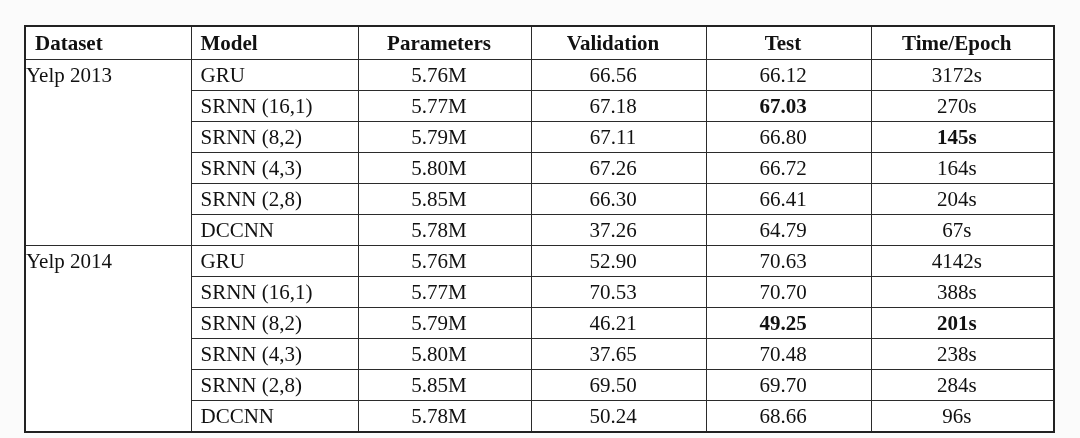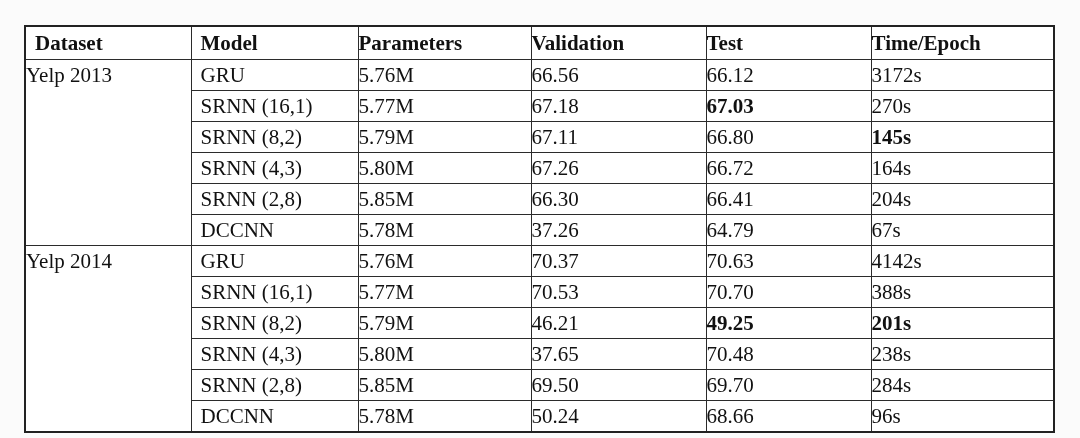--- a/index.html
+++ b/index.html
@@ -31,21 +31,21 @@
     color: #111111;
     padding: 0;
     height: 30px;
     line-height: 30px;
     white-space: nowrap;
     overflow: hidden;
     font-weight: normal;
   }
   th { font-weight: bold; height: 32px; line-height: 32px; }
   .align-left  { text-align: left;  padding-left: 9px;  }
-  .align-right { text-align: left; padding-right: 11px; }
+  .align-right { text-align: center; padding-right: 11px; }
   td.dataset-cell {
     vertical-align: top;
     text-align: left;
   }
   td.dataset-cell .dataset-label { display: block; height: 30px; line-height: 30px; }
   .bold { font-weight: bold; }
 </style>
 </head>
 <body>
 
@@ -114,21 +114,21 @@
           <td class="align-right">37.26</td>
           <td class="align-right">64.79</td>
           <td class="align-right">67s</td>
         </tr>
         <tr>
           <td class="dataset-cell" rowspan="6">
             <span class="dataset-label">Yelp 2014</span>
           </td>
           <td class="align-left">GRU</td>
           <td class="align-right">5.76M</td>
-          <td class="align-right">70.37</td>
+          <td class="align-right">52.90</td>
           <td class="align-right">70.63</td>
           <td class="align-right">4142s</td>
         </tr>
         <tr>
           <td class="align-left">SRNN (16,1)</td>
           <td class="align-right">5.77M</td>
           <td class="align-right">70.53</td>
           <td class="align-right">70.70</td>
           <td class="align-right">388s</td>
         </tr>

